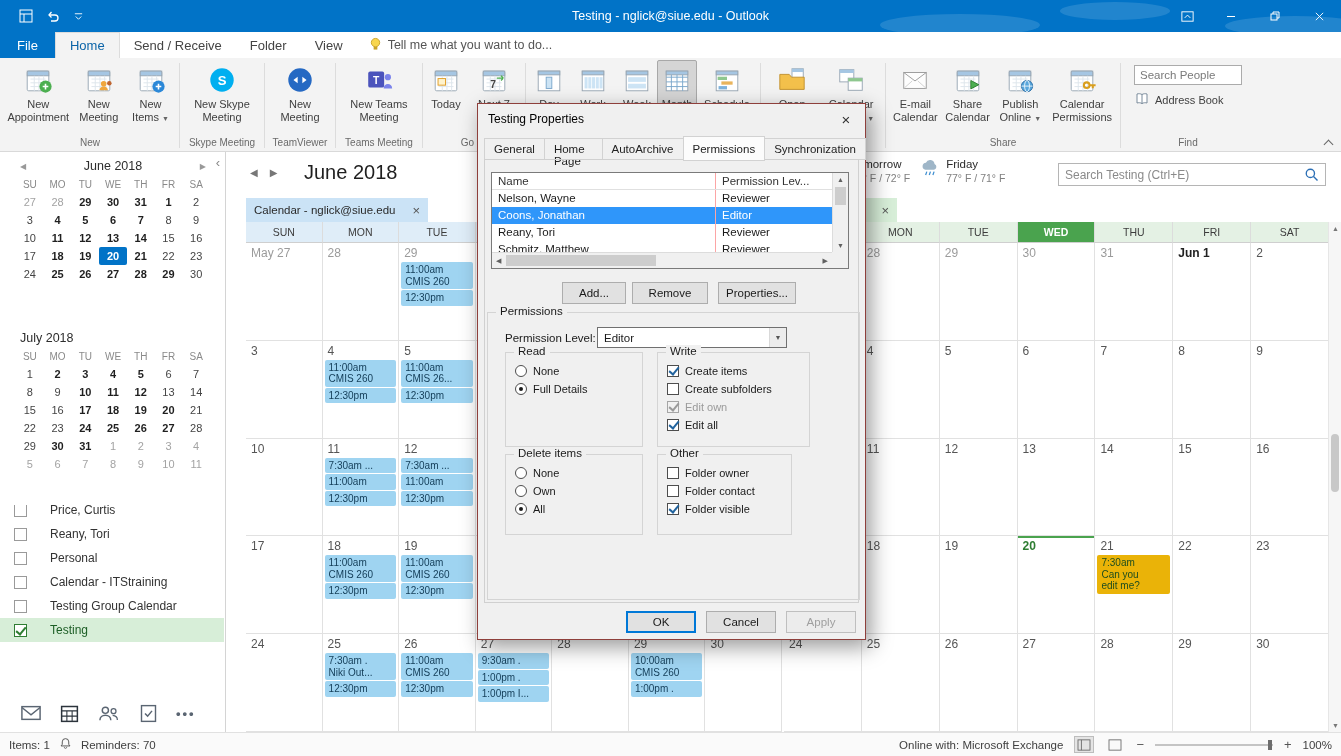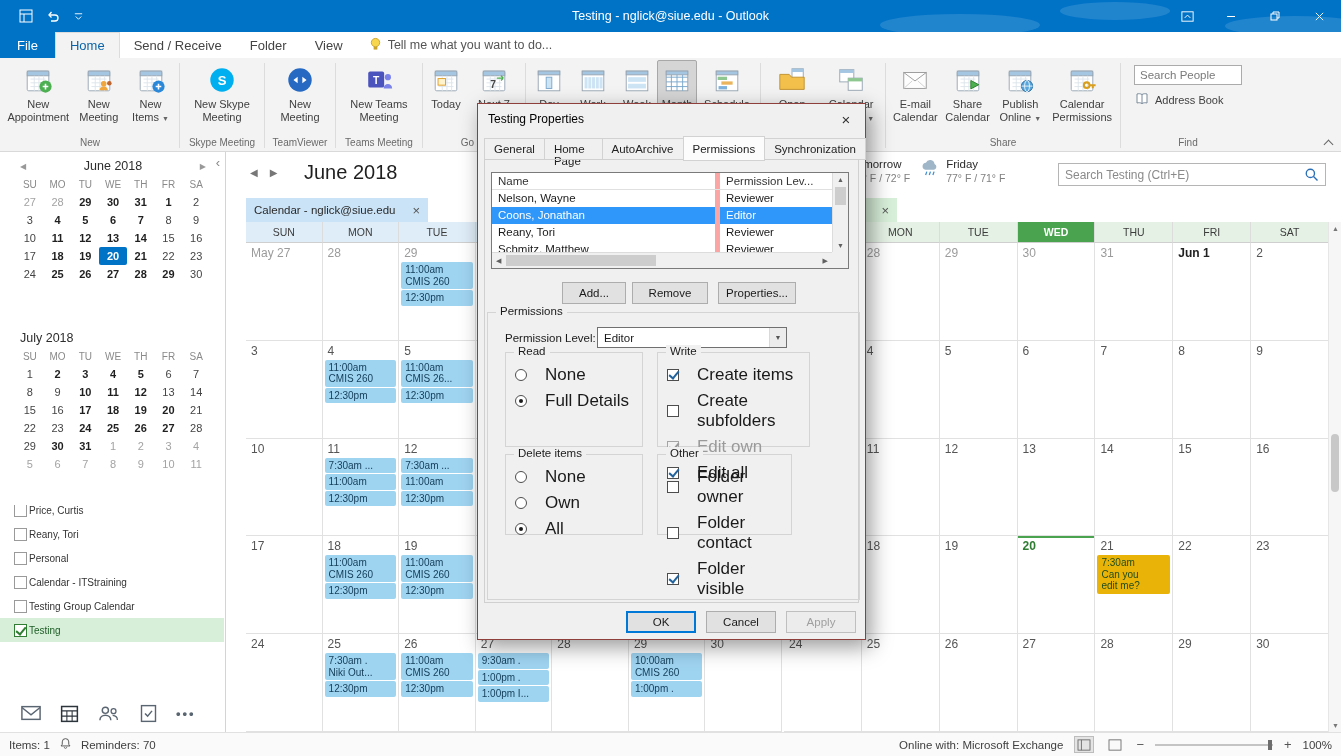--- a/index.html
+++ b/index.html
@@ -57,21 +57,21 @@
 .mcarr{color:#999;font-size:8px;}
 .mcdow{display:flex;}
 .mcdow span{flex:1;text-align:center;font-size:10px;color:#8a8a8a;padding:3px 0;}
 .mcw{display:flex;}
 .mcd{flex:1;text-align:center;font-size:11px;color:#444;padding:3px 0;border-radius:2px;}
 .mcd.gray{color:#a3a3a3;}
 .mcd.bold{font-weight:bold;color:#1f1f1f;}
 .mcd.today{background:#0173c7;color:#fff;font-weight:bold;}
 .callist{position:absolute;left:0;right:1px;top:353px;height:143px;overflow:hidden;}
 .callist-inner{margin-top:-7px;}
-.citem{display:flex;align-items:center;gap:2px;height:24px;padding-left:14px;font-size:10px;color:#333;}
+.citem{display:flex;align-items:center;gap:23px;height:24px;padding-left:14px;font-size:12px;color:#333;}
 .citem.active{background:#d7eed8;color:#1d5e26;}
 .ccbx{width:13px;height:13px;border:1px solid #9a9a9a;background:#fff;position:relative;flex:none;}
 .ccbx.on{border-color:#2e7d32;}
 .ccbx.on::after{content:"";position:absolute;left:3px;top:0px;width:4px;height:8px;border:solid #2e7d32;border-width:0 2px 2px 0;transform:rotate(40deg);}
 .othercal{position:absolute;left:0;right:1px;top:511px;height:26px;display:flex;align-items:center;gap:7px;padding-left:8px;font-size:12px;color:#333;}
 .tri{width:0;height:0;border-left:5px solid #777;border-top:4px solid transparent;border-bottom:4px solid transparent;}
 .navbar{position:absolute;left:0;top:545px;height:32px;display:flex;align-items:center;gap:17px;padding-left:20px;}
 .navic{display:flex;align-items:center;}
 .navdots{color:#5a6572;font-size:13px;letter-spacing:2px;font-weight:bold;}
 
@@ -129,21 +129,21 @@
 .dialog{position:absolute;left:477px;top:103px;width:389px;height:537px;background:#f0f0f0;border:1px solid #8e3f3b;box-shadow:5px 7px 20px rgba(0,0,0,.4);z-index:60;}
 .dtitlebar{height:30px;display:flex;align-items:center;padding-left:10px;font-size:12px;color:#000;}
 .dclose{margin-left:auto;width:38px;height:30px;display:flex;align-items:center;justify-content:center;color:#333;font-size:15px;}
 .dtabs{position:absolute;left:6px;top:34px;display:flex;}
 .dtab{position:relative;height:22px;padding:4px 9px 0;border:1px solid #d2d2d2;margin-right:-1px;background:#f0f0f0;font-size:11.5px;color:#222;}
 .dtab.active{background:#fcfcfc;height:25px;margin-top:-2px;z-index:3;padding-top:6px;}
 .dpage{position:absolute;left:6px;right:6px;top:55px;height:444px;border:1px solid #d0d0d0;}
 .dlist{position:absolute;left:6px;top:12px;width:358px;height:97px;border:1px solid #7a7a7a;background:#fff;font-size:11.5px;}
 .dlhead{position:absolute;left:0;top:0;right:16px;height:17px;display:flex;border-bottom:1px solid #e0e0e0;background:#fff;color:#333;}
 .dlname{width:223px;padding:2px 0 0 6px;overflow:hidden;white-space:nowrap;}
-.dllevel{flex:1;padding:2px 0 0 6px;border-left:5px solid #fca5a5;overflow:hidden;white-space:nowrap;}
+.dllevel{flex:1;padding:2px 0 0 6px;border-left:1px solid #fca5a5;overflow:hidden;white-space:nowrap;}
 .dlbody{position:absolute;left:0;top:17px;right:16px;bottom:16px;overflow:hidden;}
 .dlrow{display:flex;height:17px;color:#1a1a1a;}
 .dlrow.sel{background:#2f96fa;color:#fff;}
 .dvscroll{position:absolute;right:0;top:0;width:16px;bottom:16px;background:#f0f0f0;border-left:1px solid #dcdcdc;}
 .dhscroll{position:absolute;left:0;right:16px;bottom:0;height:16px;background:#f0f0f0;border-top:1px solid #dcdcdc;}
 .dcorner{position:absolute;right:0;bottom:0;width:16px;height:16px;background:#f0f0f0;}
 .sar{position:absolute;color:#606060;font-size:7px;}
 .dvscroll .up{left:4px;top:3px;}
 .dvscroll .dn{left:4px;bottom:3px;}
 .dhscroll .lf{left:4px;top:4px;}
@@ -157,21 +157,21 @@
 .permbox{position:absolute;left:2px;top:152px;width:373px;bottom:2px;border:1px solid #d4d4d4;}
 .gblbl{position:absolute;top:-8px;left:8px;background:#f0f0f0;padding:0 4px;font-size:11.5px;color:#1a1a1a;white-space:nowrap;}
 .plabel{position:absolute;left:20px;top:172px;font-size:11.5px;color:#1a1a1a;}
 .dsel{position:absolute;left:112px;top:167px;width:190px;height:21px;background:#fff;border:1px solid #707070;display:flex;align-items:center;padding-left:6px;font-size:11.5px;color:#1a1a1a;}
 .dda{margin-left:auto;width:17px;height:100%;display:flex;align-items:center;justify-content:center;color:#555;font-size:7px;background:#ececec;border-left:1px solid #d9d9d9;}
 .gbox{position:absolute;border:1px solid #d4d4d4;padding-top:12px;}
 .gb0{left:20px;top:192px;width:138px;height:95px;}
 .gb1{left:172px;top:192px;width:153px;height:95px;}
 .gb2{left:20px;top:294px;width:138px;height:81px;}
 .gb3{left:172px;top:294px;width:135px;height:81px;}
-.opt{display:flex;align-items:center;gap:18px;margin:0 0 6px 9px;font-size:17px;color:#1a1a1a;}
+.opt{display:flex;align-items:flex-end;gap:6px;margin:0 0 6px 9px;font-size:11px;color:#1a1a1a;}
 .opt.dis{color:#9a9a9a;}
 .rdo{width:12px;height:12px;border:1px solid #4d4d4d;border-radius:50%;background:#fff;position:relative;flex:none;}
 .rdo.on::after{content:"";position:absolute;left:3px;top:3px;width:4px;height:4px;border-radius:50%;background:#1a1a1a;}
 .cbx{width:12px;height:12px;border:1px solid #4d4d4d;background:#fff;position:relative;flex:none;}
 .cbx.on::after{content:"";position:absolute;left:3px;top:-1px;width:4px;height:8px;border:solid #21639e;border-width:0 2px 2px 0;transform:rotate(40deg);}
 .opt.dis .cbx{border-color:#a5a5a5;background:#f1f1f1;}
 .opt.dis .cbx.on::after{border-color:#9a9a9a;}
 .dfbtn{position:absolute;top:507px;width:70px;height:22px;background:#e1e1e1;border:1px solid #adadad;display:flex;align-items:center;justify-content:center;font-size:11.5px;color:#1a1a1a;}
 .bok{left:148px;border:1px solid #0078d7;box-shadow:inset 0 0 0 1px #0078d7;}
 .bcancel{left:228px;}

